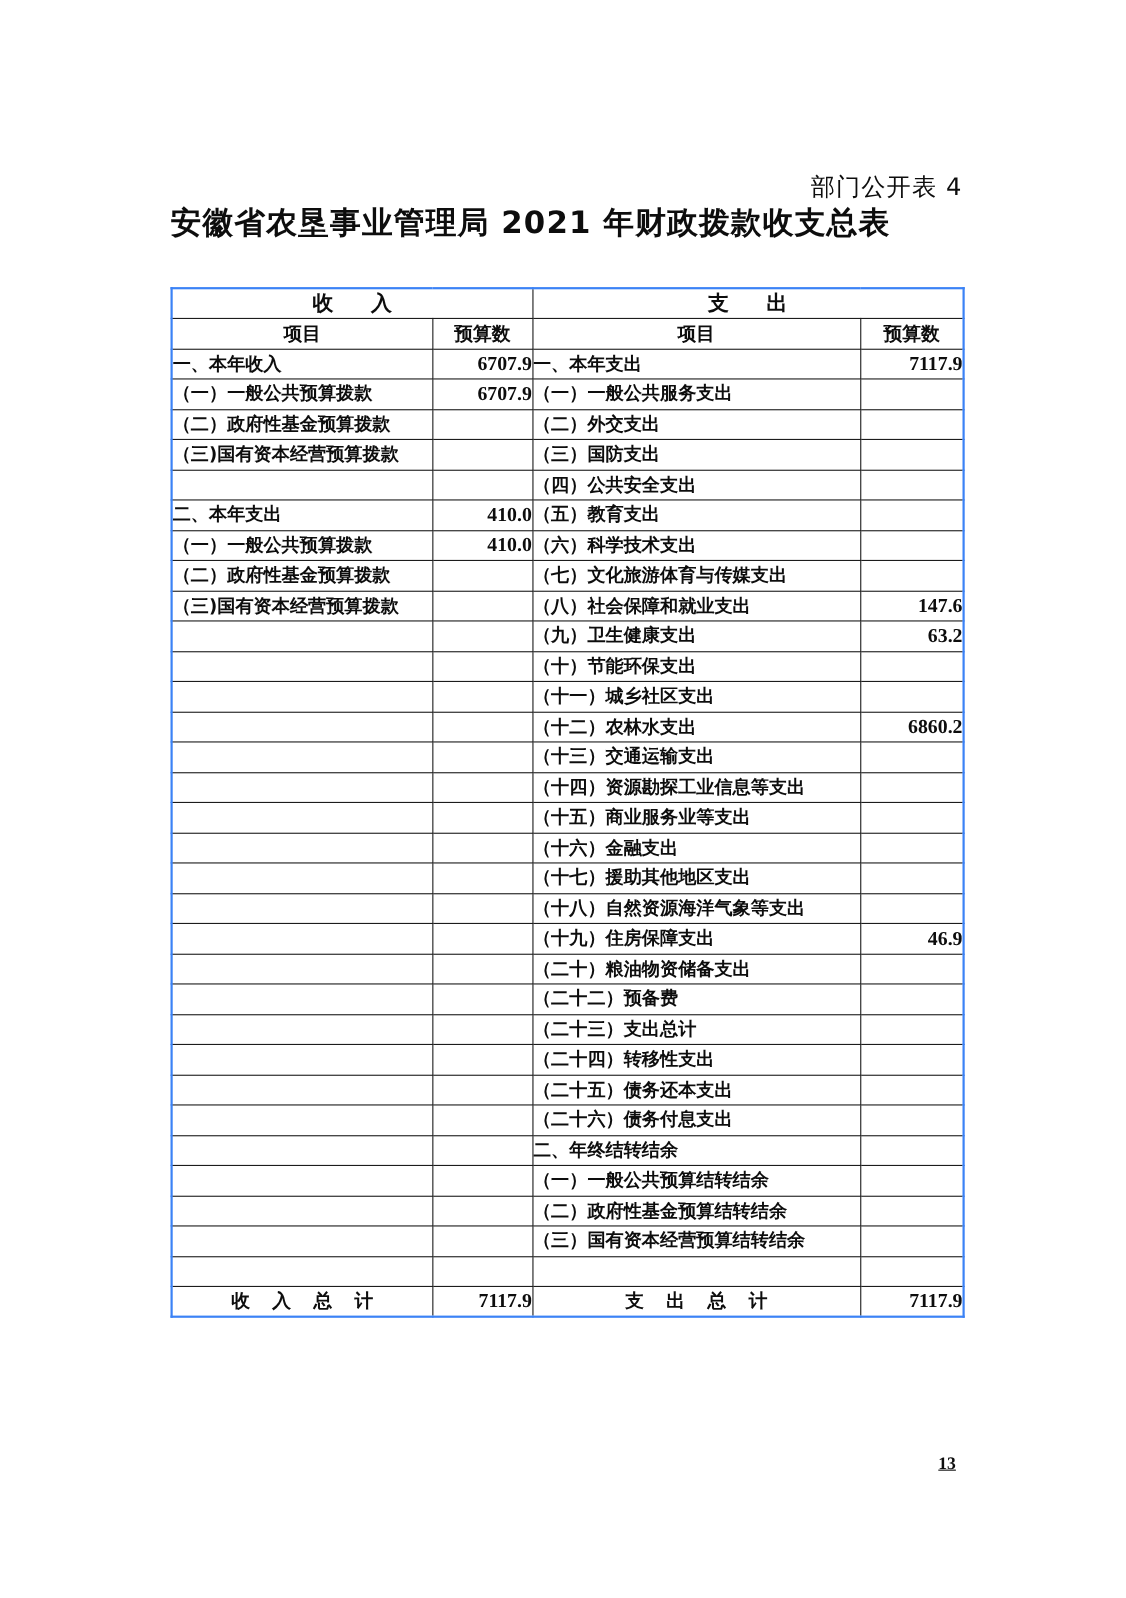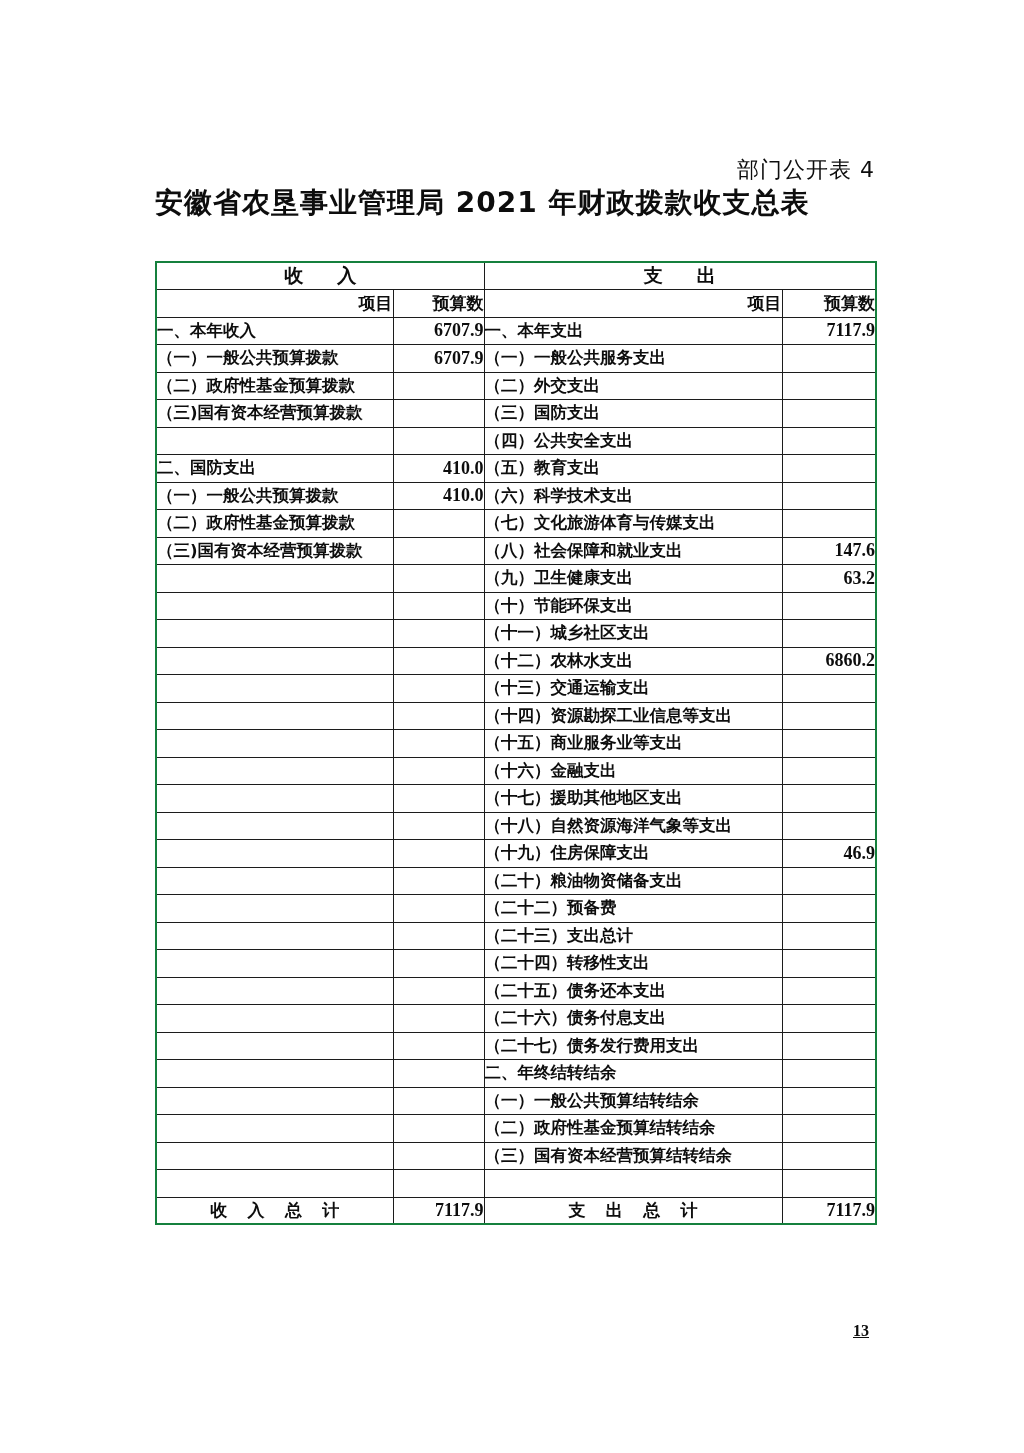--- a/index.html
+++ b/index.html
@@ -38,21 +38,21 @@
     font-weight: bold;
     margin-top: 24px;
   }
   table.budget {
     position: absolute;
     left: 155px;
     top: 261px;
     width: 720px;
     border-collapse: collapse;
     table-layout: fixed;
-    border: 2px solid #15803d;
+    border: 2px solid #3b82f6;
     background: #ffffff;
   }
   table.budget th, table.budget td {
     border: 1px solid #1c1c1c;
     height: 27.5px;
     padding: 0;
     vertical-align: middle;
     overflow: hidden;
     white-space: nowrap;
   }
@@ -60,21 +60,21 @@
     font-size: 19px;
     font-weight: bold;
     text-align: center;
     letter-spacing: 1.8em;
     text-indent: 1.8em;
     height: 27px;
   }
   th.col-header {
     font-size: 17px;
     font-weight: bold;
-    text-align: right;
+    text-align: center;
   }
   td.item-cell {
     font-size: 16.5px;
     font-weight: bold;
     text-align: left;
     padding-left: 7px;
   }
   td.value-cell {
     font-family: "Liberation Serif", serif;
     font-size: 18px;
@@ -155,21 +155,21 @@
         <td class="item-cell">（三）国防支出</td>
         <td class="value-cell"></td>
       </tr>
       <tr>
         <td class="item-cell"></td>
         <td class="value-cell"></td>
         <td class="item-cell">（四）公共安全支出</td>
         <td class="value-cell"></td>
       </tr>
       <tr>
-        <td class="item-cell">二、国防支出</td>
+        <td class="item-cell">二、本年支出</td>
         <td class="value-cell">410.0</td>
         <td class="item-cell">（五）教育支出</td>
         <td class="value-cell"></td>
       </tr>
       <tr>
         <td class="item-cell">（一）一般公共预算拨款</td>
         <td class="value-cell">410.0</td>
         <td class="item-cell">（六）科学技术支出</td>
         <td class="value-cell"></td>
       </tr>
@@ -278,26 +278,20 @@
       <tr>
         <td class="item-cell"></td>
         <td class="value-cell"></td>
         <td class="item-cell">（二十五）债务还本支出</td>
         <td class="value-cell"></td>
       </tr>
       <tr>
         <td class="item-cell"></td>
         <td class="value-cell"></td>
         <td class="item-cell">（二十六）债务付息支出</td>
-        <td class="value-cell"></td>
-      </tr>
-      <tr>
-        <td class="item-cell"></td>
-        <td class="value-cell"></td>
-        <td class="item-cell">（二十七）债务发行费用支出</td>
         <td class="value-cell"></td>
       </tr>
       <tr>
         <td class="item-cell"></td>
         <td class="value-cell"></td>
         <td class="item-cell">二、年终结转结余</td>
         <td class="value-cell"></td>
       </tr>
       <tr>
         <td class="item-cell"></td>

